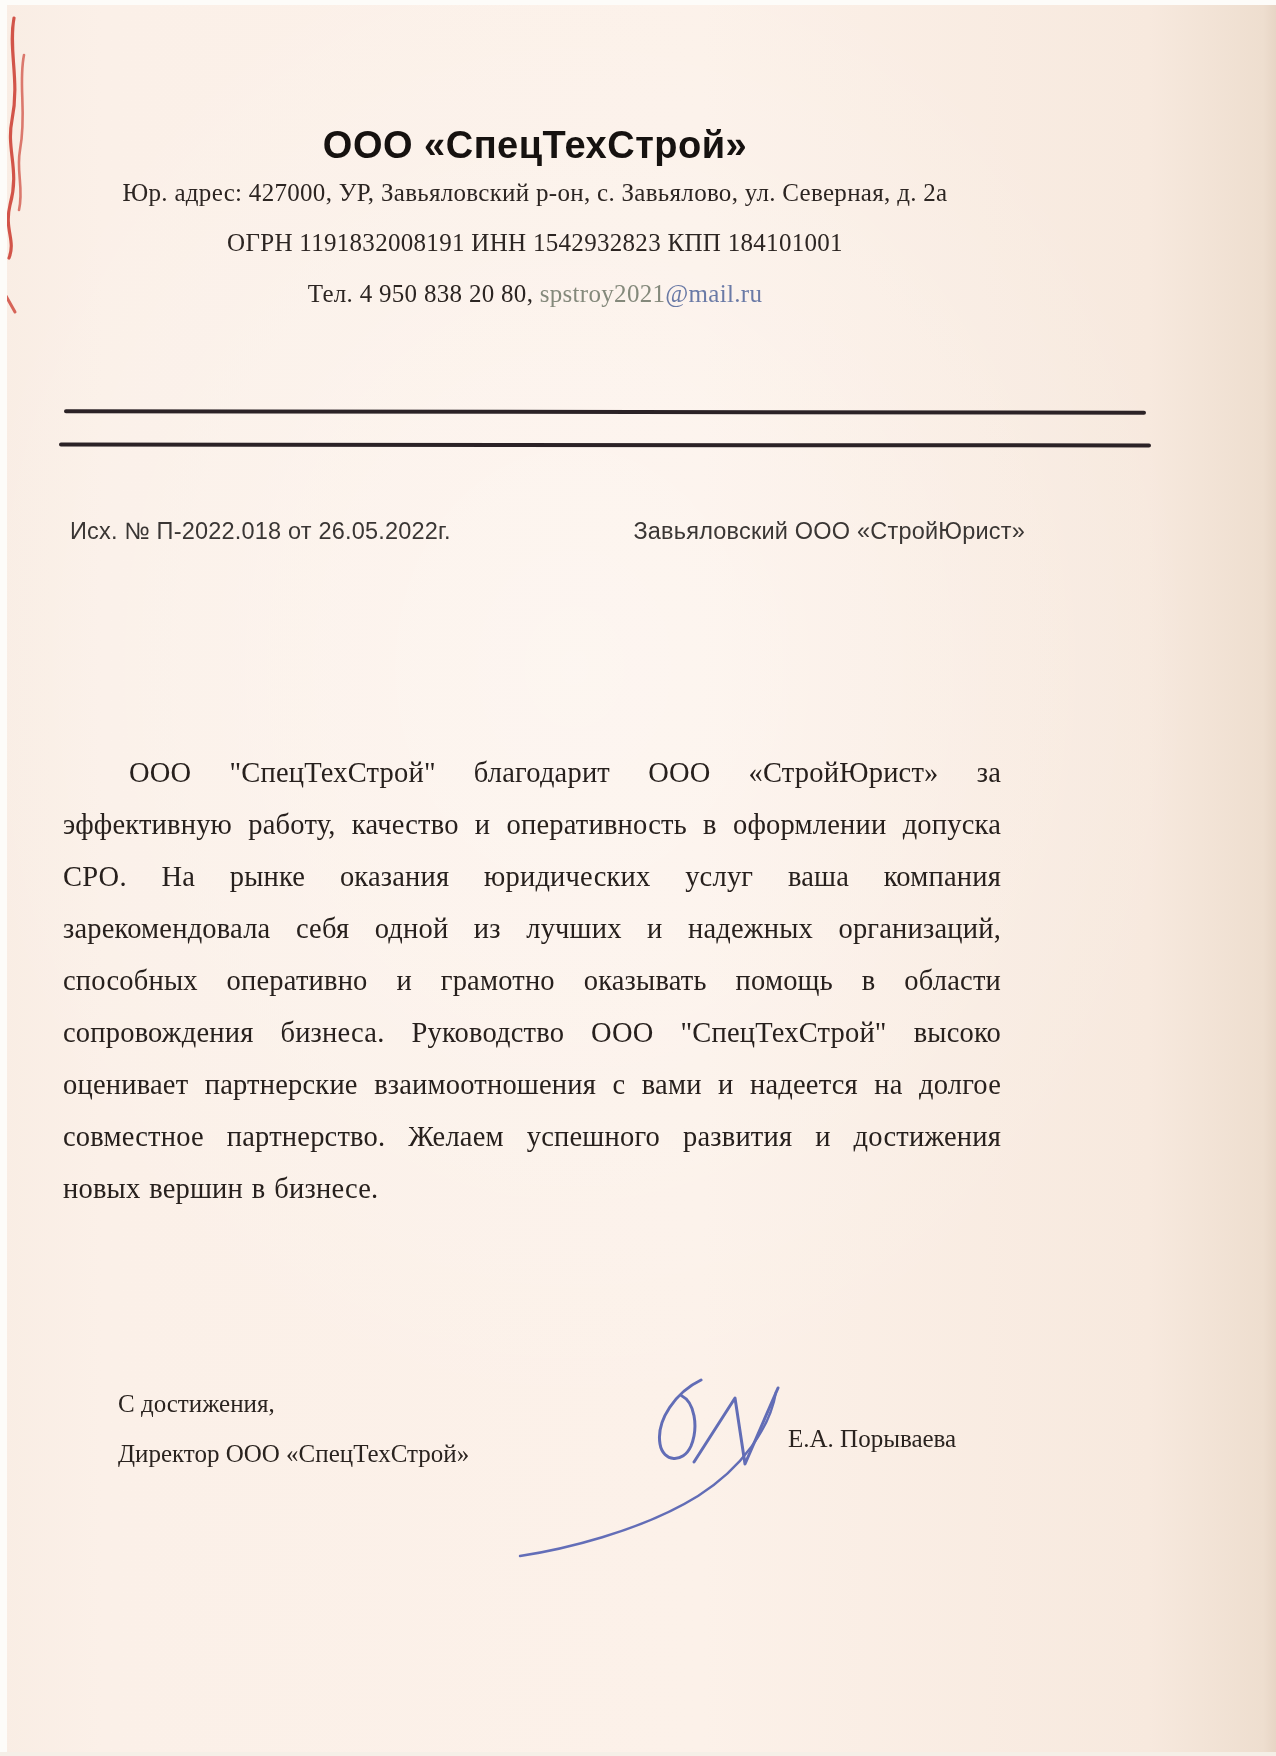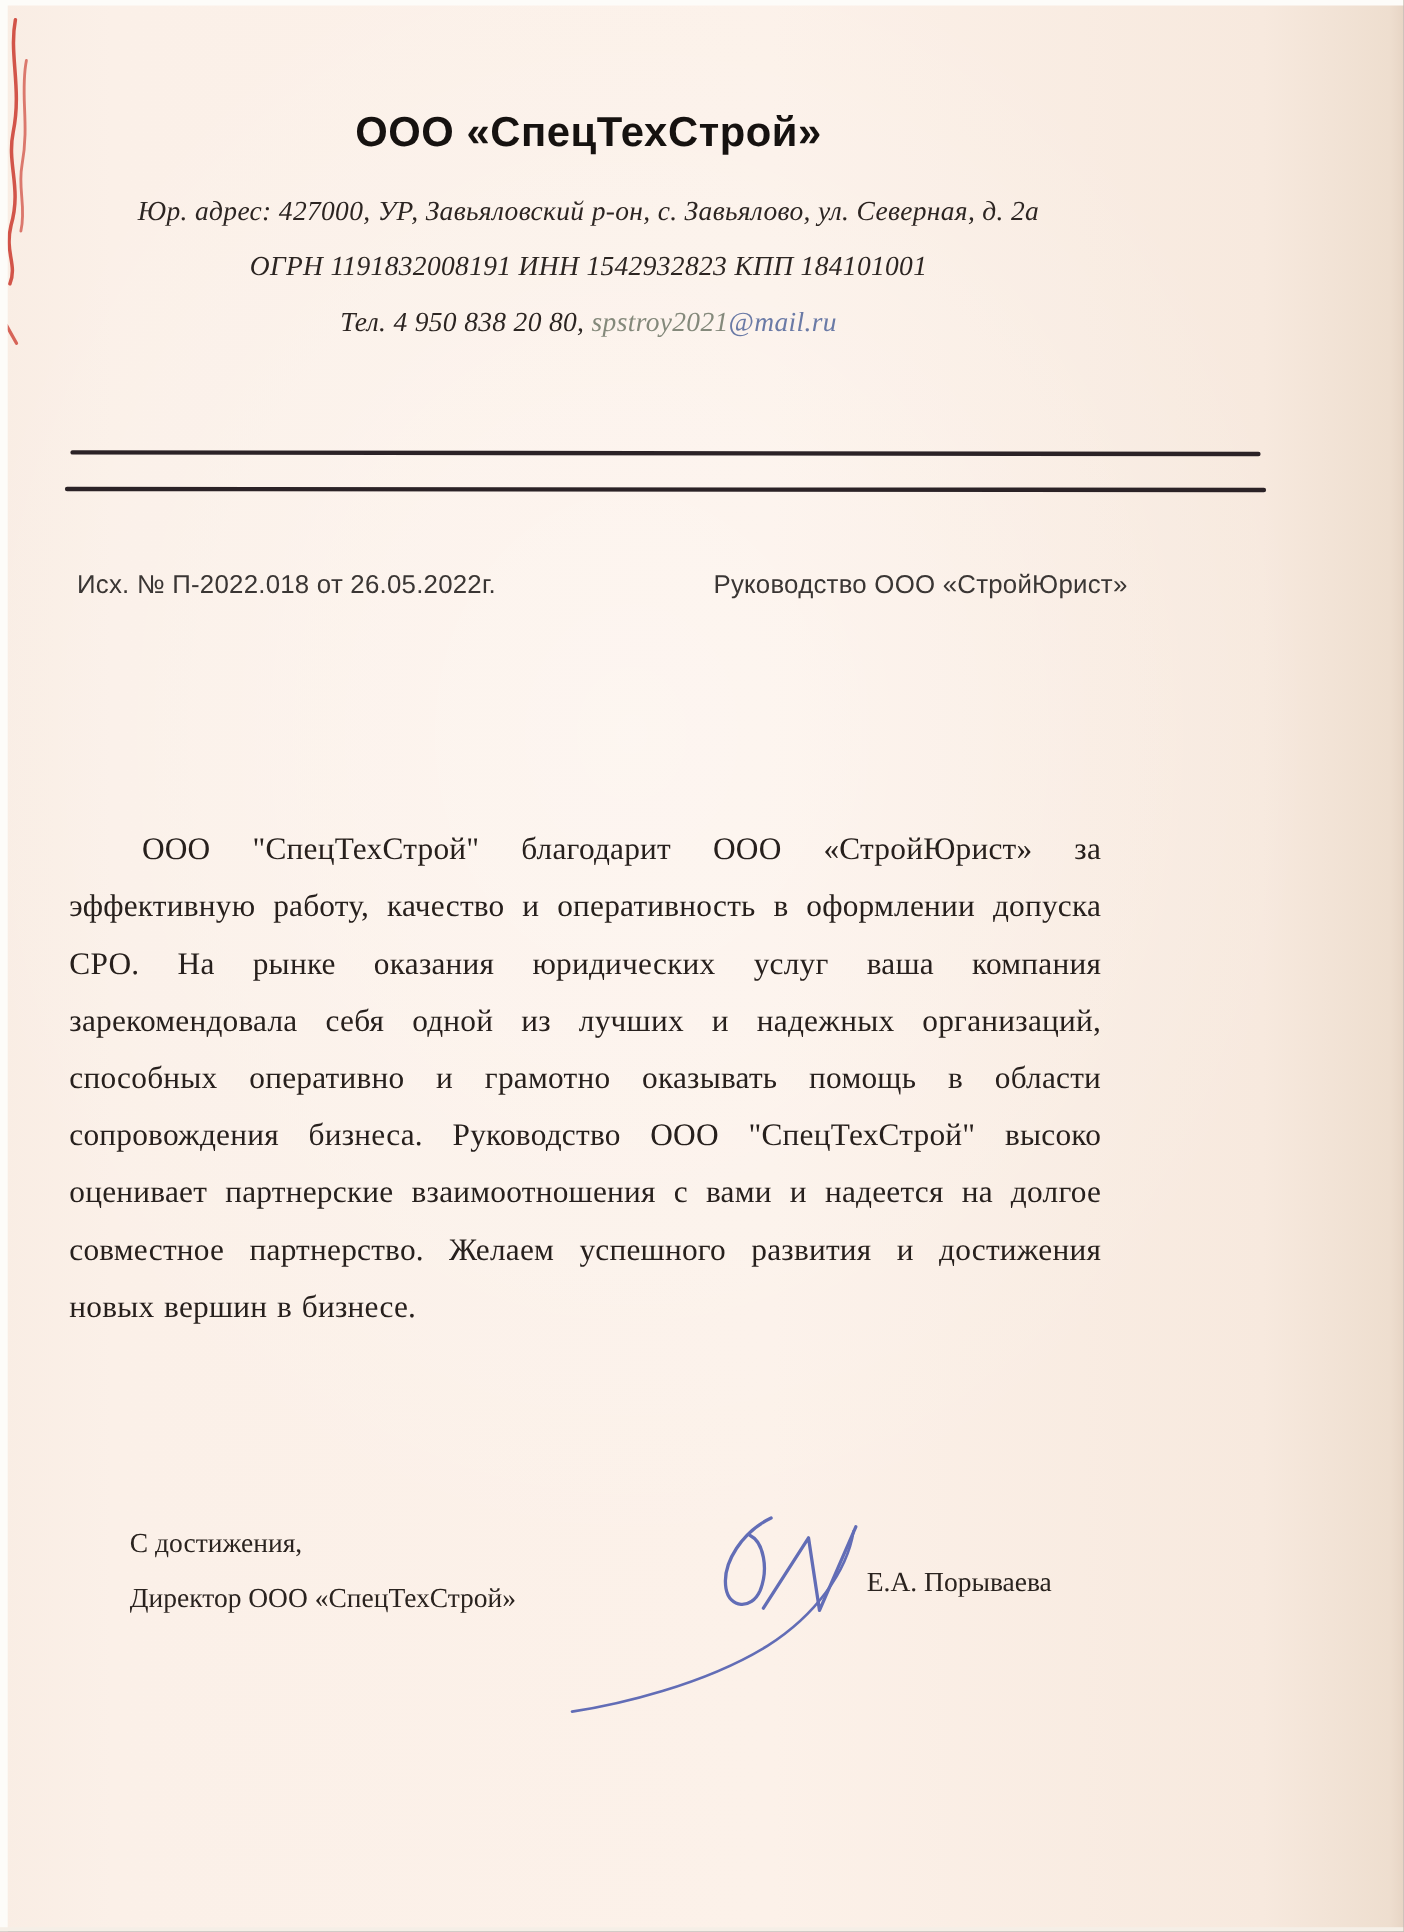--- a/index.html
+++ b/index.html
@@ -15,29 +15,29 @@
     font-family:"Liberation Serif", serif;
     color:#241e1c;
   }
   
   .edge-top{position:absolute;left:0;top:0;width:100%;height:5px;background:#fdfcf9;}
   .edge-left{position:absolute;left:0;top:0;width:7px;height:100%;background:#fdfcf9;}
   .edge-bottom{position:absolute;left:0;bottom:0;width:100%;height:4px;background:#f5efe7;}
 
   .letterhead{position:absolute;left:0;top:0;width:1070px;}
   .doc-title{
-    position:absolute;left:0;top:100px;width:1070px;
+    position:absolute;left:0;top:124px;width:1070px;
     text-align:center;
     font-family:"Liberation Sans", sans-serif;
     font-weight:800;font-size:38px;letter-spacing:.5px;
     color:#161210;
   }
   .head-line{
     position:absolute;left:0;width:1070px;text-align:center;
-    font-size:25px;color:#2c2522;letter-spacing:.3px;font-style:italic;
+    font-size:25px;color:#2c2522;letter-spacing:.3px;
   }
   .head-address{top:179px;}
   .head-ogrn{top:229px;}
   .head-tel{top:280px;}
   .email-user{color:#84897b;text-align:center;}
   .email-domain{color:#6a7aa6;}
 
   .rule{position:absolute;background:#2b2226;height:4px;border-radius:2px;}
   .rule-1{left:64px;top:410px;width:1082px;transform:rotate(.08deg);}
   .rule-2{left:59px;top:443px;width:1092px;transform:rotate(.05deg);}
@@ -83,21 +83,21 @@
     <div class="head-line head-tel">
       <span>Тел. 4 950 838 20 80, </span><span class="email-user">spstroy2021</span><span class="email-domain">@mail.ru</span>
     </div>
   </div>
 
   <div class="rule rule-1"></div>
   <div class="rule rule-2"></div>
 
   <div class="ref-row">
     <span>Исх. № П-2022.018 от 26.05.2022г.</span>
-    <span>Руководство ООО «СтройЮрист»</span>
+    <span>Завьяловский ООО «СтройЮрист»</span>
   </div>
 
   <div class="body-text">ООО "СпецТехСтрой"  благодарит ООО «СтройЮрист» за эффективную работу, качество и оперативность в оформлении допуска СРО. На рынке оказания юридических услуг ваша компания зарекомендовала себя одной из лучших и надежных организаций, способных оперативно и грамотно оказывать помощь в области сопровождения бизнеса. Руководство ООО "СпецТехСтрой" высоко оценивает партнерские взаимоотношения с вами и надеется на долгое совместное партнерство. Желаем успешного развития и достижения новых вершин в бизнесе.</div>
 
   <div class="sign-block">
     <div class="sign-salutation">С достижения,</div>
     <div class="sign-title">Директор ООО «СпецТехСтрой»</div>
     <div class="sign-name">Е.А. Порываева</div>
   </div>
 

